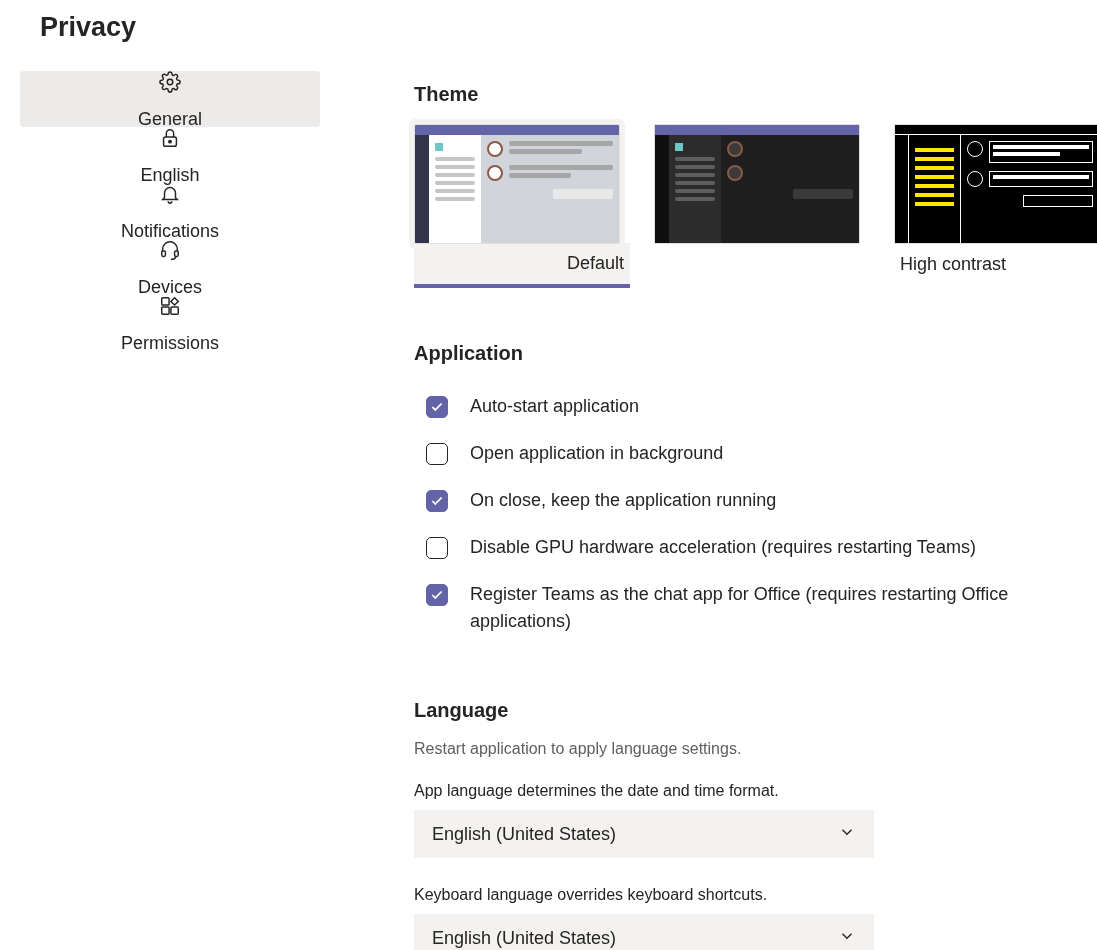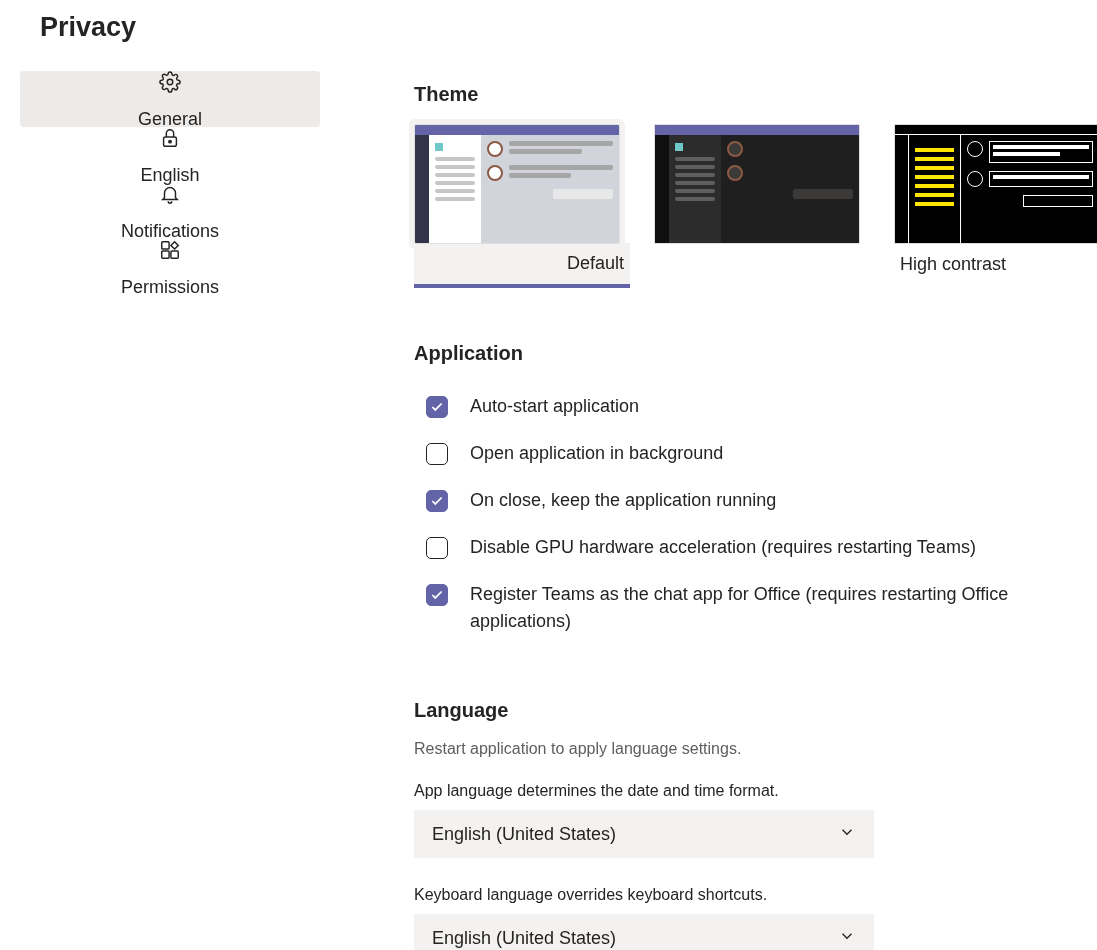--- a/index.html
+++ b/index.html
@@ -210,20 +210,31 @@
           <svg viewBox="0 0 24 24" fill="none" stroke="currentColor" stroke-width="1.6">
               <path d="M18 16v-5a6 6 0 1 0-12 0v5l-2 2h16z"></path>
               <path d="M10 20a2 2 0 0 0 4 0"></path>
             </svg>
         </span>
         <span>Notifications</span>
       </div>
       <div class="side-item">
         <span class="icon">
           <svg viewBox="0 0 24 24" fill="none" stroke="currentColor" stroke-width="1.6">
+              <path d="M4 13v-2a8 8 0 0 1 16 0v2"></path>
+              <path d="M18 19a3 3 0 0 1-3 3h-2"></path>
+              <rect x="3" y="13" width="4" height="6" rx="1.5"></rect>
+              <rect x="17" y="13" width="4" height="6" rx="1.5"></rect>
+            </svg>
+        </span>
+        <span>Devices</span>
+      </div>
+      <div class="side-item">
+        <span class="icon">
+          <svg viewBox="0 0 24 24" fill="none" stroke="currentColor" stroke-width="1.6">
               <rect x="3" y="3" width="8" height="8" rx="1"></rect>
               <rect x="13" y="13" width="8" height="8" rx="1"></rect>
               <rect x="3" y="13" width="8" height="8" rx="1"></rect>
               <path d="M17 3l4 4-4 4-4-4z"></path>
             </svg>
         </span>
         <span>Permissions</span>
       </div>
     </nav>
 

